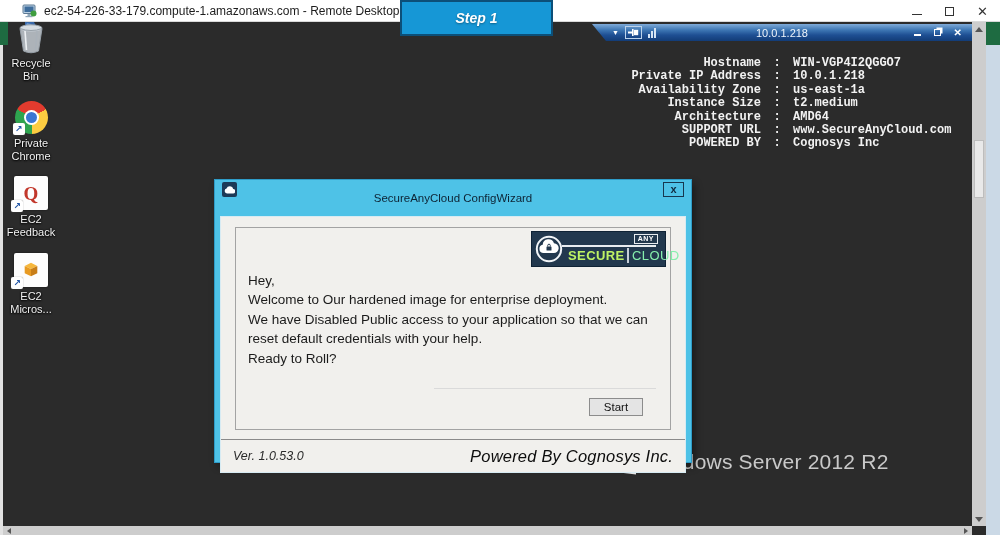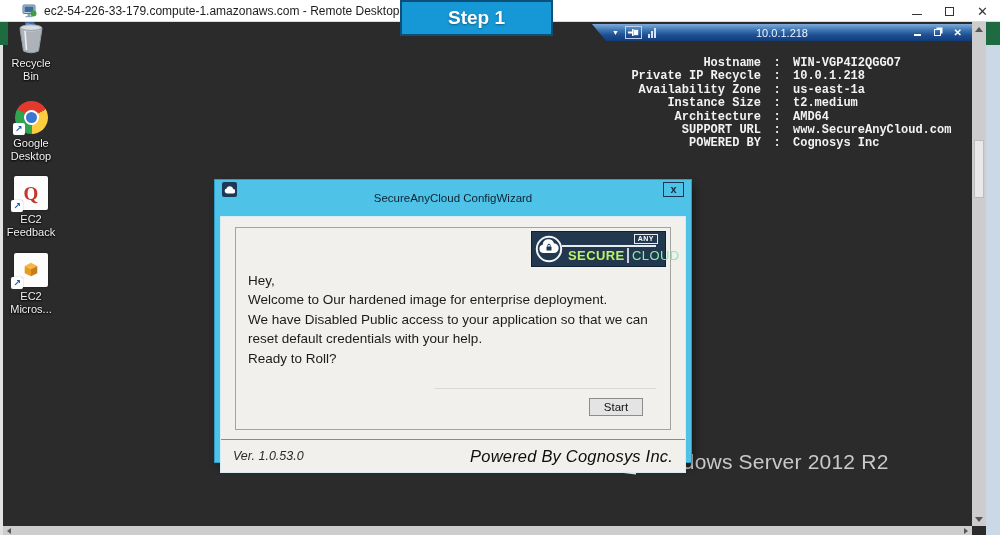--- a/index.html
+++ b/index.html
@@ -19,21 +19,21 @@
 
   
   .bg-left-green  { position:absolute; left:0; top:22px; width:8px;  height:23px; background:#1e6b41; z-index:6; }
   .bg-left-strip  { position:absolute; left:0; top:45px; width:3px;  height:490px; background:#e2e2e2; z-index:6; }
   .bg-right-green { position:absolute; left:986px; top:22px; width:14px; height:23px; background:#1e6b41; z-index:6; }
   .bg-right-body  { position:absolute; left:986px; top:45px; width:14px; height:490px; background:#cbd9e6; z-index:6; }
 
   
   .step-banner { position:absolute; left:400px; top:0; width:153px; height:36px; background:#1697d6;
                  border:2px solid #0c4f78; display:flex; align-items:center; justify-content:center; z-index:40; }
-  .step-banner span { color:#fff; font-weight:bold; font-size:19px; text-shadow:0 1px 2px rgba(0,0,0,.35); }
+  .step-banner span { color:#fff; font-weight:bold; font-size:14px; text-shadow:0 1px 2px rgba(0,0,0,.35);font-style:italic; }
 
   
   .rdp-bar { position:absolute; left:592px; top:24px; width:380px; height:17px; z-index:25;
              background:linear-gradient(180deg,#7fabd9 0%,#3e77b4 35%,#1e4f93 65%,#123c77 100%);
              clip-path:polygon(14px 100%, 0 0, 100% 0, 100% 100%);
              display:flex; align-items:center; }
   .chev { color:#fff; font-size:7px; margin-left:20px; }
   .pinbtn { width:17px; height:13px; border:1px solid #bcd2ea; margin-left:6px;
             display:inline-flex; align-items:center; justify-content:center; }
   .signal { display:inline-flex; align-items:flex-end; gap:1px; margin-left:6px; height:10px; }
@@ -193,21 +193,21 @@
       </span>
   </div>
 
   <div class="sysinfo">
     <div class="si-row">
         <span class="si-l">Hostname</span>
         <span class="si-c">:</span>
         <span class="si-v">WIN-VGP4I2QGGO7</span>
       </div>
     <div class="si-row">
-        <span class="si-l">Private IP Recycle</span>
+        <span class="si-l">Private IP Address</span>
         <span class="si-c">:</span>
         <span class="si-v">10.0.1.218</span>
       </div>
     <div class="si-row">
         <span class="si-l">Availability Zone</span>
         <span class="si-c">:</span>
         <span class="si-v">us-east-1a</span>
       </div>
     <div class="si-row">
         <span class="si-l">Instance Size</span>
@@ -242,21 +242,21 @@
     </svg>
     <span class="lbl">Recycle Bin</span>
   </div>
 
   <div class="dicon" style="top:101px;">
     <div class="chrome-ball">
       <span class="shortcut" style="left:-2px; bottom:-1px;">
           <span>↗</span>
         </span>
     </div>
-    <span class="lbl">Google Desktop</span>
+    <span class="lbl">Private Chrome</span>
   </div>
 
   <div class="dicon" style="top:176px;">
     <div class="tile">
       <span class="q-glyph">Q</span>
       <span class="shortcut" style="left:-3px; bottom:-2px;">
           <span>↗</span>
         </span>
     </div>
     <span class="lbl">EC2 Feedback</span>

